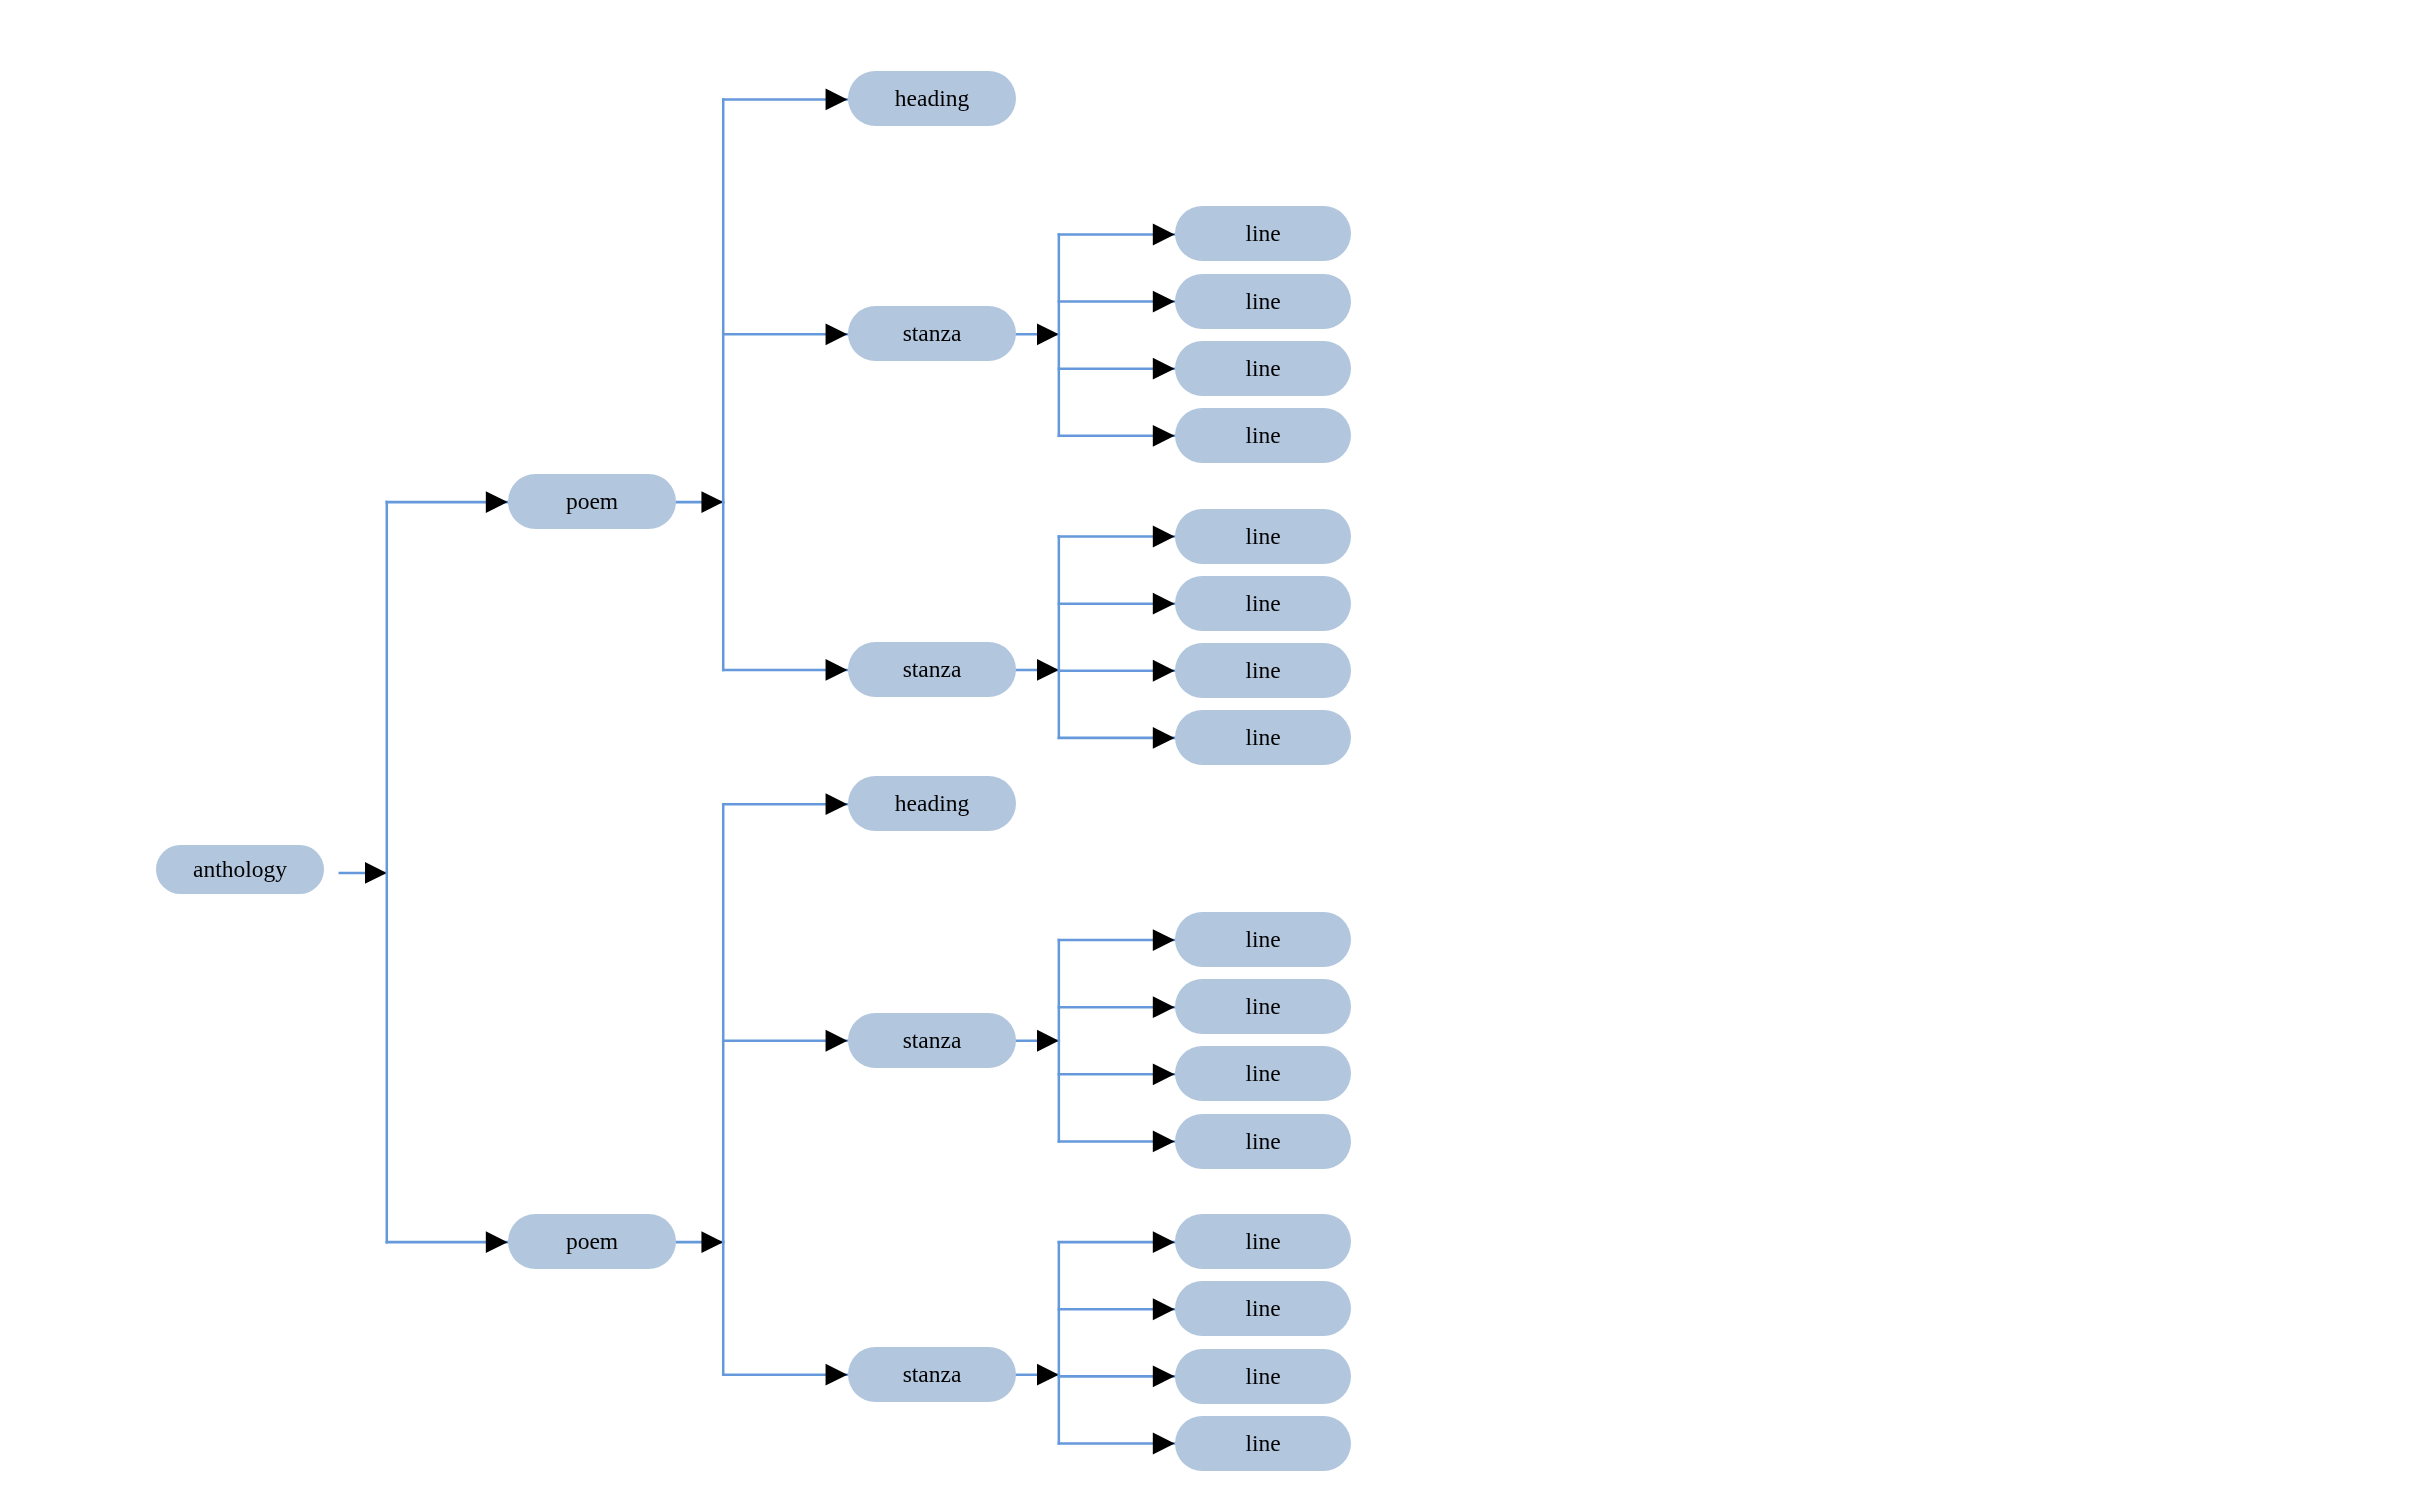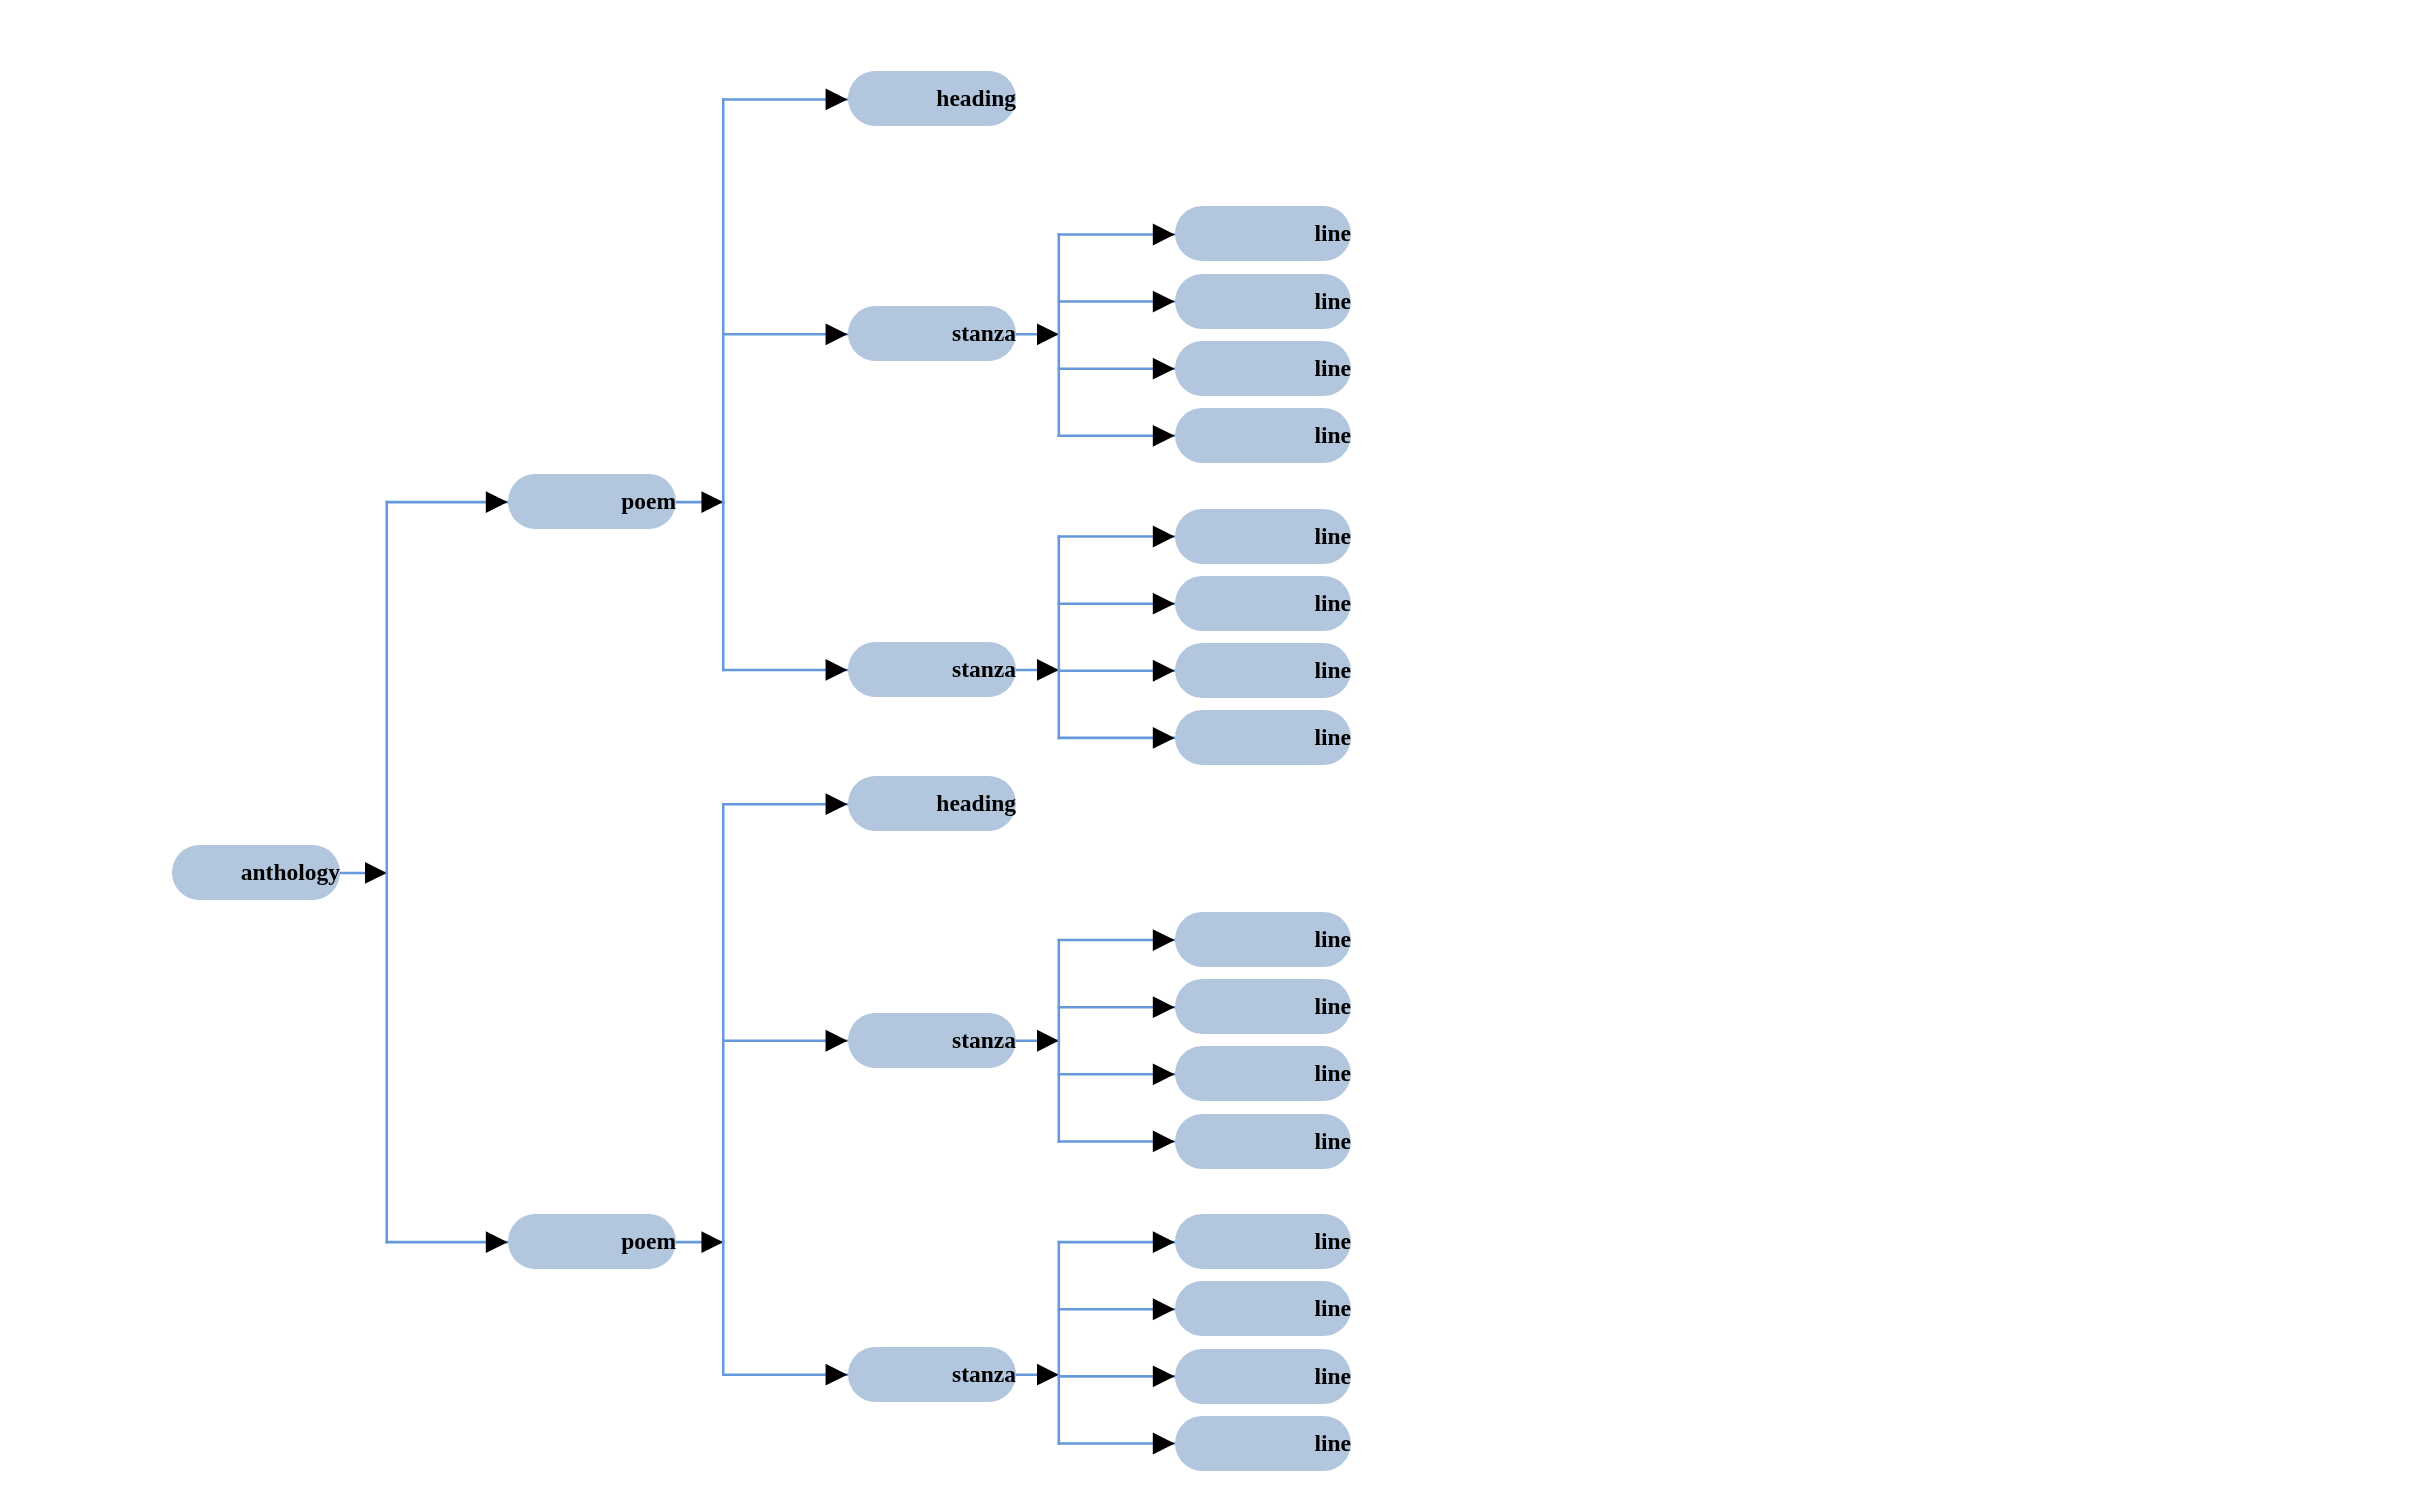--- a/index.html
+++ b/index.html
@@ -22,25 +22,25 @@
     top: 0;
     width: 2413px;
     height: 1511px;
     pointer-events: none;
   }
   .node {
     position: absolute;
     box-sizing: border-box;
     display: flex;
     align-items: center;
-    justify-content: flex-end;
+    justify-content: center;
     background: #b2c6de;
     border-radius: 838px;
     color: #000000;
-    font-weight: bold;
+    font-weight: normal;
     font-family: "Liberation Serif", "DejaVu Serif", serif;
     text-align: center;
     white-space: nowrap;
     user-select: none;
   }
   .node-label {
     display: block;
     line-height: 1;
   }
 </style>
@@ -115,21 +115,21 @@
       <polygon points="1400,1480 1374,1467 1374,1493" fill="#000000"></polygon>
       <polyline points="1262,1560 1400,1560" fill="none" stroke="#6699db" stroke-width="3" stroke-linecap="square" stroke-linejoin="miter"></polyline>
       <polygon points="1400,1560 1374,1547 1374,1573" fill="#000000"></polygon>
       <polyline points="1262,1640 1400,1640" fill="none" stroke="#6699db" stroke-width="3" stroke-linecap="square" stroke-linejoin="miter"></polyline>
       <polygon points="1400,1640 1374,1627 1374,1653" fill="#000000"></polygon>
       <polyline points="1262,1720 1400,1720" fill="none" stroke="#6699db" stroke-width="3" stroke-linecap="square" stroke-linejoin="miter"></polyline>
       <polygon points="1400,1720 1374,1707 1374,1733" fill="#000000"></polygon>
     </svg>
 
   <div id="node-layer">
-      <div class="node" style="left: 172px; top: 845px; width: 168px; height: 55px; background: rgb(178, 198, 222); color: rgb(0, 0, 0); font-size: 23.5px;">
+      <div class="node" style="left: 156px; top: 845px; width: 168px; height: 49px; background: rgb(178, 198, 222); color: rgb(0, 0, 0); font-size: 23.5px;">
         <span class="node-label">anthology</span>
       </div>
       <div class="node" style="left: 508px; top: 474px; width: 168px; height: 55px; background: rgb(178, 198, 222); color: rgb(0, 0, 0); font-size: 23.5px;">
         <span class="node-label">poem</span>
       </div>
       <div class="node" style="left: 508px; top: 1214px; width: 168px; height: 55px; background: rgb(178, 198, 222); color: rgb(0, 0, 0); font-size: 23.5px;">
         <span class="node-label">poem</span>
       </div>
       <div class="node" style="left: 848px; top: 71px; width: 168px; height: 55px; background: rgb(178, 198, 222); color: rgb(0, 0, 0); font-size: 23.5px;">
         <span class="node-label">heading</span>

